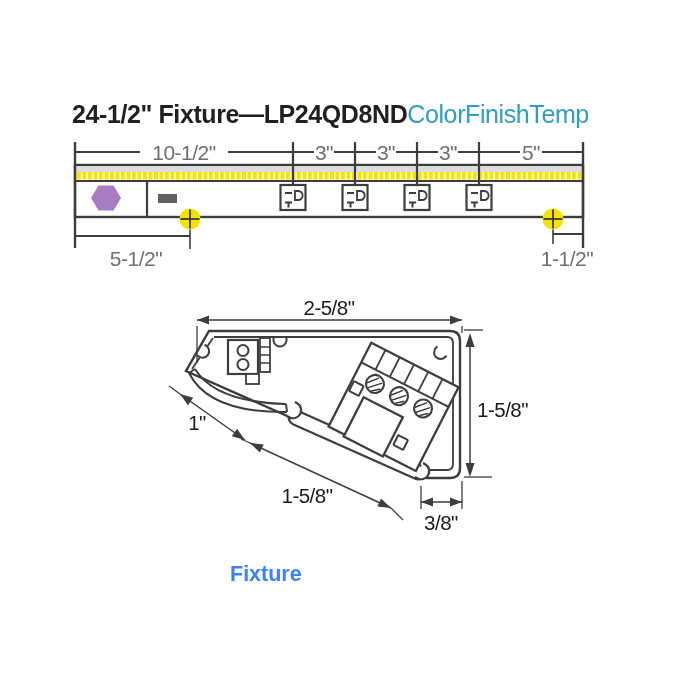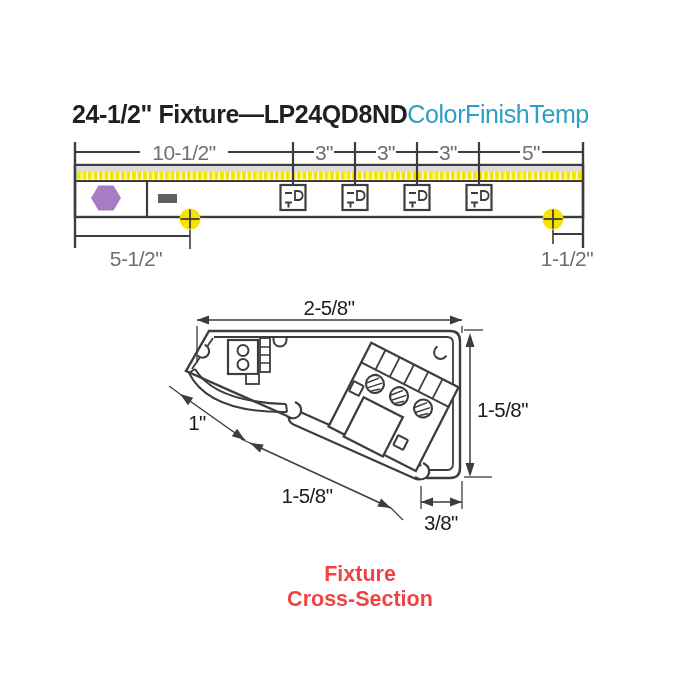--- a/index.html
+++ b/index.html
@@ -6,22 +6,22 @@
   #page{position:relative;width:700px;height:700px;background:#ffffff;overflow:hidden;
         font-family:"Liberation Sans",sans-serif;}
   #title{position:absolute;left:72px;top:100px;white-space:nowrap;
          font-size:25px;letter-spacing:-0.4px;}
   #title .t-black{font-weight:bold;color:#231f20;}
   #title .t-blue{font-weight:normal;margin-top:24px;}
   svg{position:absolute;}
   svg text{font-family:"Liberation Sans",sans-serif;}
   .dimtext{fill:#6f6f6f;font-size:21px;letter-spacing:-0.5px;}
   .xdimtext{fill:#1c1c1c;font-size:20.5px;letter-spacing:-0.5px;}
-  #caption{position:absolute;left:230px;top:562px;width:260px;text-align:center;
-           font-weight:bold;font-size:21.5px;line-height:25px;color:#ef4444;}
+  #caption{position:absolute;left:230px;top:562px;width:260px;text-align:left;
+           font-weight:bold;font-size:21.5px;line-height:25px;color:#3b82f6;}
 </style>
 </head>
 <body>
 
 <div id="page">
 
   <div id="title">
     <span class="t-black">24-1/2" Fixture—LP24QD8ND</span><span class="t-blue" style="color:#2b9fc6">ColorFinishTemp</span>
   </div>
 
@@ -187,16 +187,15 @@
     </g>
     <text class="xdimtext" x="329" y="315" text-anchor="middle">2-5/8"</text>
     <text class="xdimtext" x="477" y="417" text-anchor="start">1-5/8"</text>
     <text class="xdimtext" x="441" y="530" text-anchor="middle">3/8"</text>
     <text class="xdimtext" x="307" y="503" text-anchor="middle">1-5/8"</text>
     <text class="xdimtext" x="197" y="430" text-anchor="middle">1"</text>
   </svg>
 
   <div id="caption">
     <div>Fixture</div>
-    <div>Cross-Section</div>
   </div>
 
 </div>
 
 </body></html>

